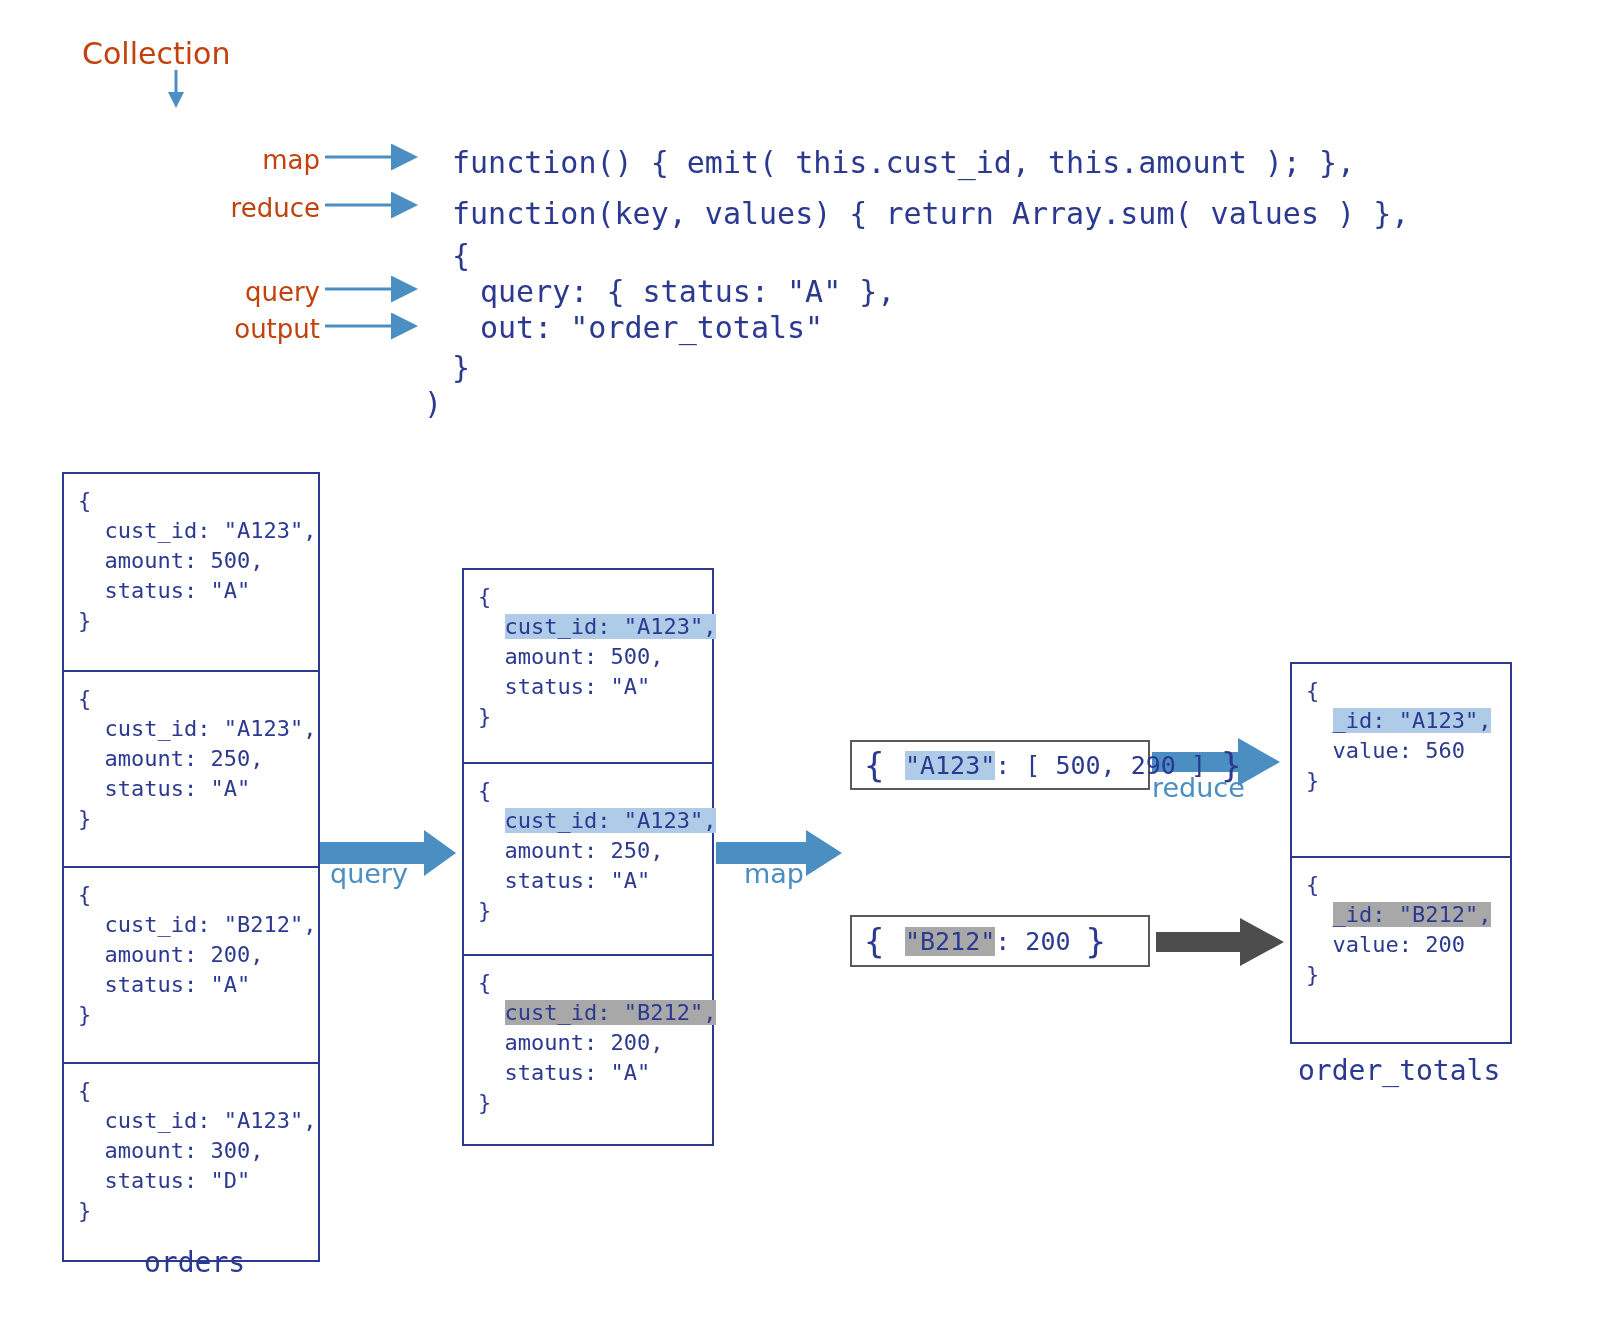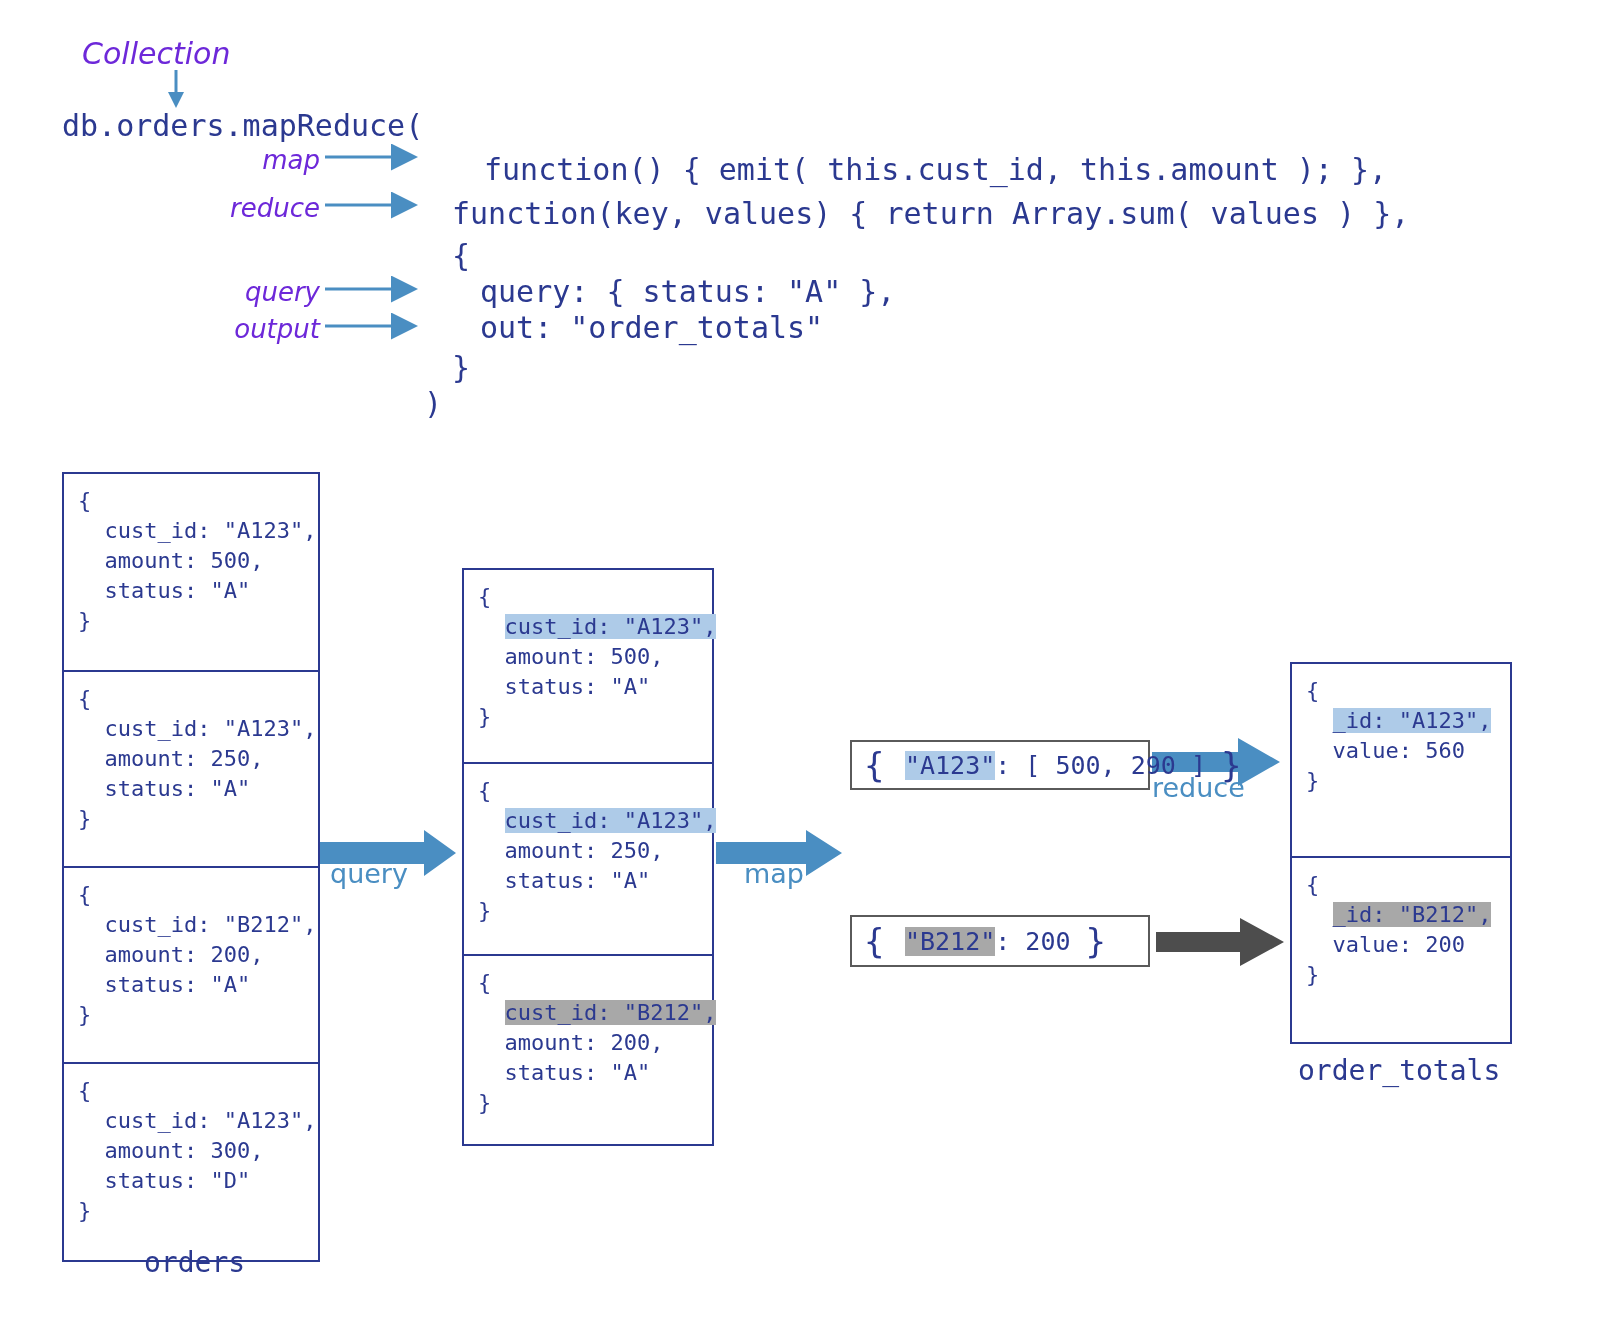--- a/index.html
+++ b/index.html
@@ -21,23 +21,22 @@
     height: 1336px;
   }
   
   .mono {
     font-family: "DejaVu Sans Mono", monospace;
     color: #2b3990;
     white-space: pre;
   }
   .lbl-blue {
     font-family: "DejaVu Sans", sans-serif;
-    color: #6d28d9;
-    white-space: pre;
-    font-style: italic;
+    color: #c2410c;
+    white-space: pre;
   }
   
   #collection-label {
     position: absolute;
     left: 82px; top: 36px;
     font-size: 30px;
   }
   #call-line {
     position: absolute;
     left: 62px; top: 108px;
@@ -173,28 +172,27 @@
       <path d="M1152,752 L1238,752 L1238,738 L1280,762 L1238,786 L1238,772 L1152,772 z" fill="#4a8ec2"></path>
     </g>
 
     <g>
       <path d="M1156,932 L1240,932 L1240,918 L1284,942 L1240,966 L1240,952 L1156,952 z" fill="#4d4d4d"></path>
     </g>
   </svg>
 
   <div class="lbl-blue" id="collection-label">Collection</div>
 
-  <div class="mono" id="call-line">db.orders.mapReduce(</div>
 
   <div class="lbl-blue param-label" style="left:150px; top:145px;">map</div>
   <div class="lbl-blue param-label" style="left:150px; top:193px;">reduce</div>
   <div class="lbl-blue param-label" style="left:150px; top:277px;">query</div>
   <div class="lbl-blue param-label" style="left:150px; top:314px;">output</div>
 
-  <div class="mono code-line" style="top:152px;margin-left:32px;">function() { emit( this.cust_id, this.amount ); },</div>
+  <div class="mono code-line" style="top:145px;">function() { emit( this.cust_id, this.amount ); },</div>
   <div class="mono code-line" style="top:196px;">function(key, values) { return Array.sum( values ) },</div>
   <div class="mono code-line indent-brace" style="top:238px;">{</div>
   <div class="mono code-line indent-inner" style="top:274px;">query: { status: "A" },</div>
   <div class="mono code-line indent-inner" style="top:310px;">out: "order_totals"</div>
   <div class="mono code-line indent-brace" style="top:350px;">}</div>
   <div class="mono code-line close-paren" style="top:386px;">)</div>
 
   <div class="docbox" id="orders-box" style="left:62px; top:472px; width:258px; height:790px;">
 
     <div class="doc-cell" style="height:196px;">

